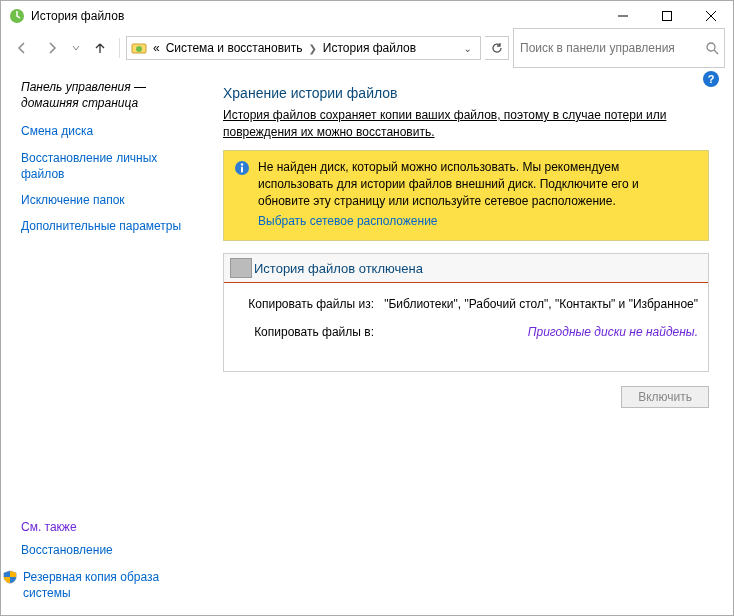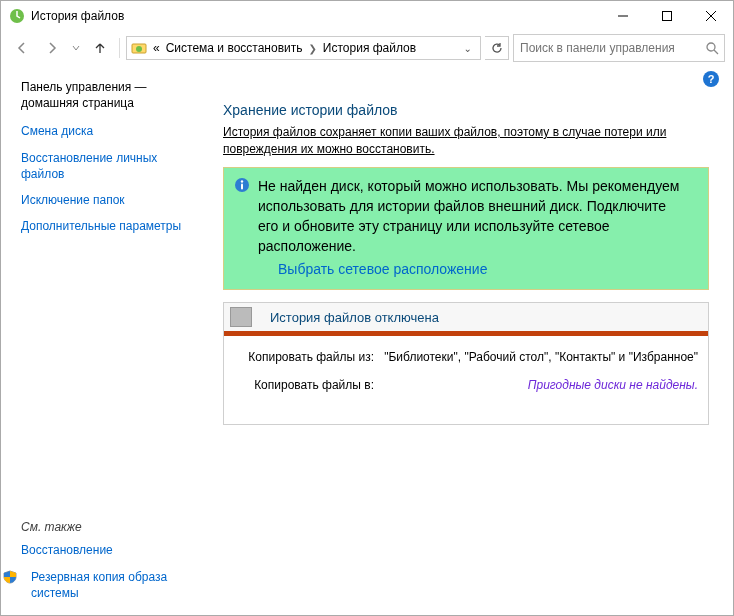--- a/index.html
+++ b/index.html
@@ -72,21 +72,21 @@
   .breadcrumb .drop { color: #555; font-size: 10px; padding: 0 4px; }
   .refresh-btn {
     width: 24px; height: 24px;
     border: 1px solid #ccc;
     border-left: none;
     display: flex; align-items: center; justify-content: center;
     color: #555;
   }
   .searchbox {
     width: 212px;
-    height: 28px;
+    height: 40px;
     border: 1px solid #ccc;
     display: flex;
     align-items: center;
     padding: 3px 4px;
     color: #888;
   }
   .searchbox input {
     border: none; outline: none; flex: 1; font-size: 12px;
     font-family: inherit; background: transparent; color: #555;
   }
@@ -103,38 +103,38 @@
     width: 206px;
     padding: 14px 12px 10px 20px;
     display: flex;
     flex-direction: column;
     font-size: 12px;
   }
   .sidebar .home {
     color: #000;
     margin-bottom: 12px;
     line-height: 1.35;
+    font-style: italic;
   }
   .sidebar a.link {
     color: #0066cc;
     text-decoration: none;
     display: block;
     margin-bottom: 10px;
     line-height: 1.35;
   }
   .sidebar .spacer-flex { flex: 1; }
   .sidebar .see-also {
-    color: #404040;
+    color: #6d28d9;
     margin-bottom: 8px;
-    font-style: italic;
   }
   .sidebar .shield-row {
     display: flex;
     align-items: flex-start;
-    gap: 14px;
+    gap: 6px;
     margin-left: -18px;
     justify-content: space-between;
   }
   .sidebar .shield-row .shield {
     width: 14px; height: 14px; flex-shrink: 0;
     margin-top: 1px;
   }
   .content {
     flex: 1;
     padding: 12px 24px 12px 16px;
@@ -147,53 +147,53 @@
     border-radius: 50%;
     background: #1e74d2;
     color: #fff;
     font-weight: bold;
     font-size: 11px;
     display: flex; align-items: center; justify-content: center;
   }
   h1.page-title {
     font-size: 14px;
     font-weight: normal;
-    margin: 25px 0 6px 0;
+    margin: 8px 0 6px 0;
     color: #0a4a7a;
   }
   .desc {
     font-size: 12px;
     line-height: 1.4;
     margin-bottom: 9px;
     text-decoration: underline;
   }
   .warn-box {
     border: 1px solid #d6ce83;
-    background: #86efac;
+    background: #fde047;
     padding: 8px 24px 10px 10px;
     display: flex;
     gap: 8px;
-    font-size: 14px;
+    font-size: 12px;
     line-height: 1.45;
   }
   .warn-box .info-icon {
     width: 16px; height: 16px;
     flex-shrink: 0;
     margin-top: 1px;
   }
-  .warn-box a { color: #0066cc; text-decoration: none; display: inline-block; margin-top: 2px; margin-left: 20px;}
+  .warn-box a { color: #0066cc; text-decoration: none; display: inline-block; margin-top: 2px;}
   .status-box {
     border: 1px solid #cfcfcf;
     margin-top: 12px;
   }
   .status-head {
     display: flex;
     align-items: center;
-    gap: 18px;
-    border-bottom: 5px solid #c2410c;
+    gap: 2px;
+    border-bottom: 1px solid #c2410c;
     padding: 4px 6px;
     background: #f7f7f7;
     text-align: right;
   }
   .status-head .thumb {
     width: 22px; height: 20px;
     background: #bbb;
     border: 1px solid #999;
   }
   .status-head .stitle {
@@ -365,14 +365,17 @@
           <div class="label">Копировать файлы из:</div>
           <div class="value">"Библиотеки", "Рабочий стол", "Контакты" и "Избранное"</div>
         </div>
         <div class="row">
           <div class="label">Копировать файлы в:</div>
           <div class="value italic">Пригодные диски не найдены.</div>
         </div>
       </div>
     </div>
 
+    <div class="btn-bar">
+      <button class="win-btn" disabled="">Включить</button>
+    </div>
   </div>
 </div>
 
 </body></html>

